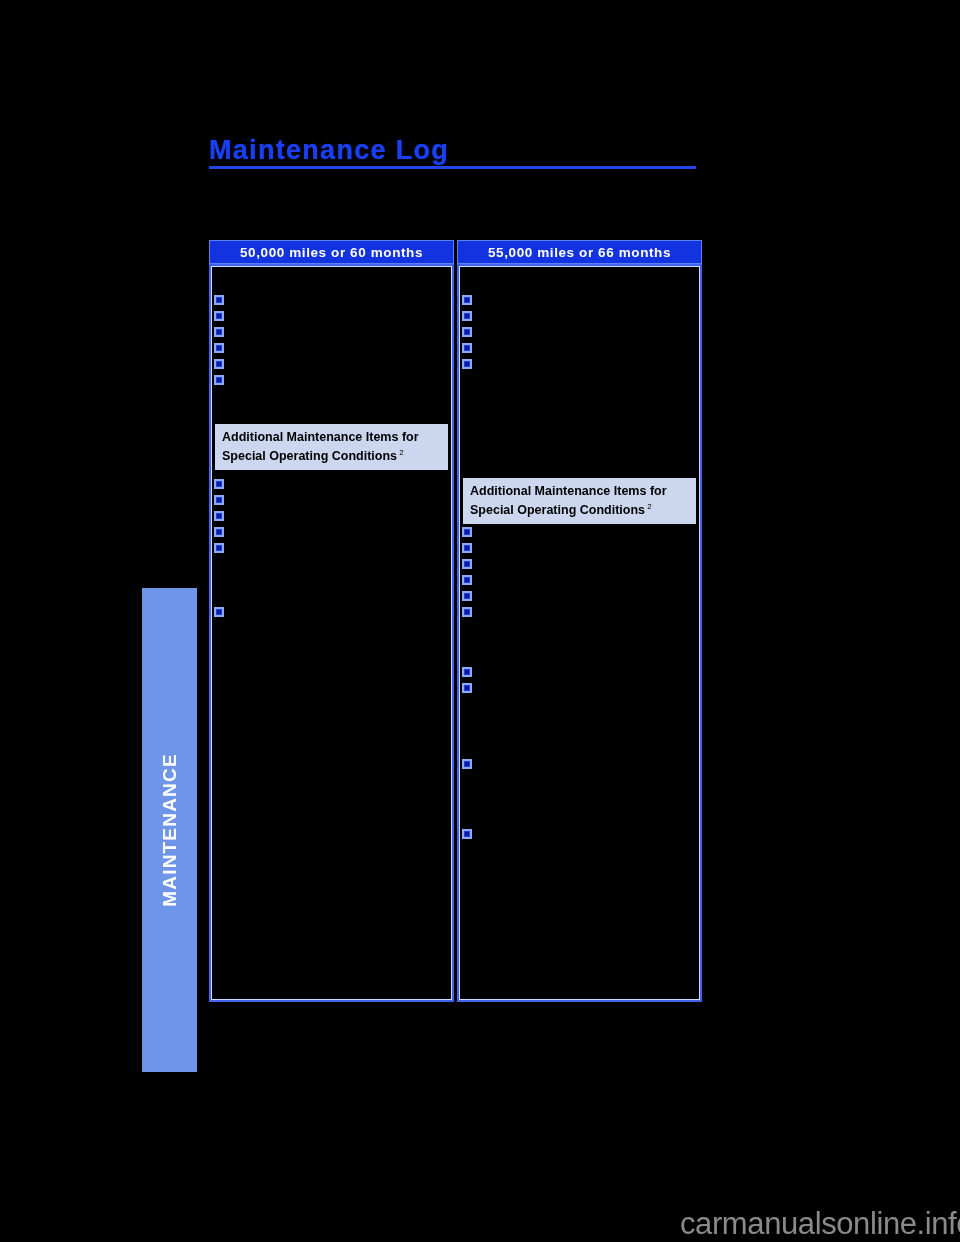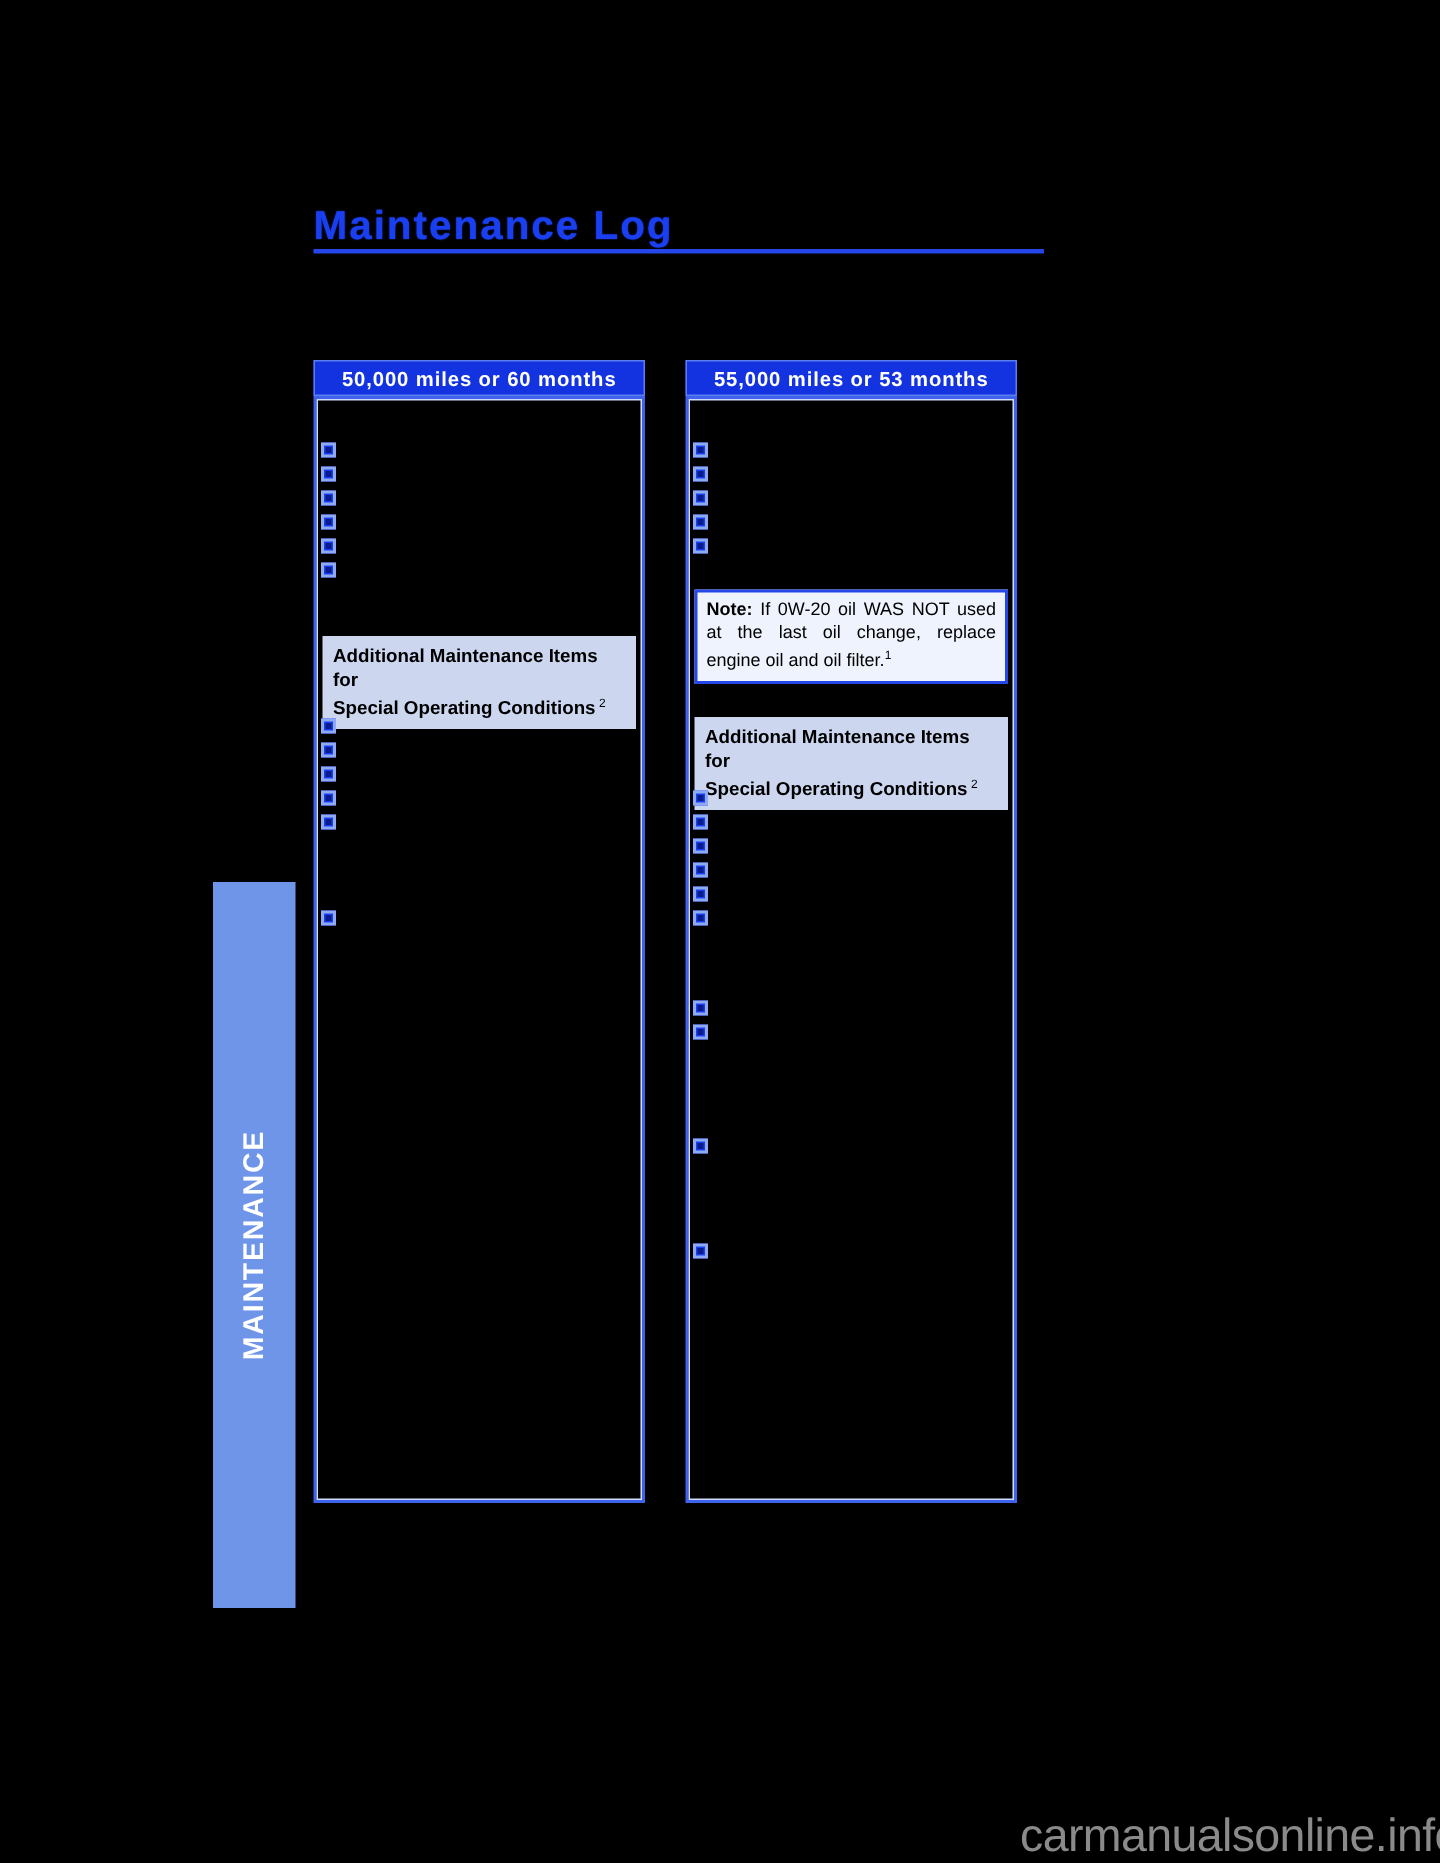--- a/index.html
+++ b/index.html
@@ -48,21 +48,21 @@
     position: absolute;
     left: 209px; top: 166px;
     width: 487px; height: 3px;
     background: #2546e8;
   }
 
   
   .col {
     position: absolute;
     top: 240px;
-    width: 221px;
+    width: 245px;
   }
   .col-left  { left: 209px; }
   .col-right { left: 457px; }
 
   .col-header {
     height: 24px;
     background: #1433e0;
     border: 1px solid #5c7ff0;
     display: flex;
     align-items: center;
@@ -222,21 +222,21 @@
       <div class="cb-group" style="top: 340px;">
         <div class="cb-row">
           <span class="checkbox"></span>
           <span class="cb-label"></span>
         </div>
       </div>
     </div>
 </div>
 
 <div class="col col-right" id="col-1">
-  <div class="col-header">55,000 miles or 53 months</div>
+  <div class="col-header">55,000 miles or 66 months</div>
   <div class="col-body">
       <div class="cb-group" style="top: 28px;">
         <div class="cb-row">
           <span class="checkbox"></span>
           <span class="cb-label"></span>
         </div>
         <div class="cb-row">
           <span class="checkbox"></span>
           <span class="cb-label"></span>
         </div>
@@ -245,23 +245,20 @@
           <span class="cb-label"></span>
         </div>
         <div class="cb-row">
           <span class="checkbox"></span>
           <span class="cb-label"></span>
         </div>
         <div class="cb-row">
           <span class="checkbox"></span>
           <span class="cb-label"></span>
         </div>
-      </div>
-      <div class="note-box" style="top: 127px;">
-        <div class="note-text"><b>Note:</b><span> If 0W-20 oil WAS NOT used at the last oil change, replace engine oil and oil filter.</span><sup>1</sup></div>
       </div>
       <div class="banner" style="top: 196px;">
         <div class="banner-line"><span>Additional Maintenance Items for</span></div>
         <div class="banner-line"><span>Special Operating Conditions</span><sup> 2</sup></div>
       </div>
       <div class="cb-group" style="top: 260px;">
         <div class="cb-row">
           <span class="checkbox"></span>
           <span class="cb-label"></span>
         </div>

